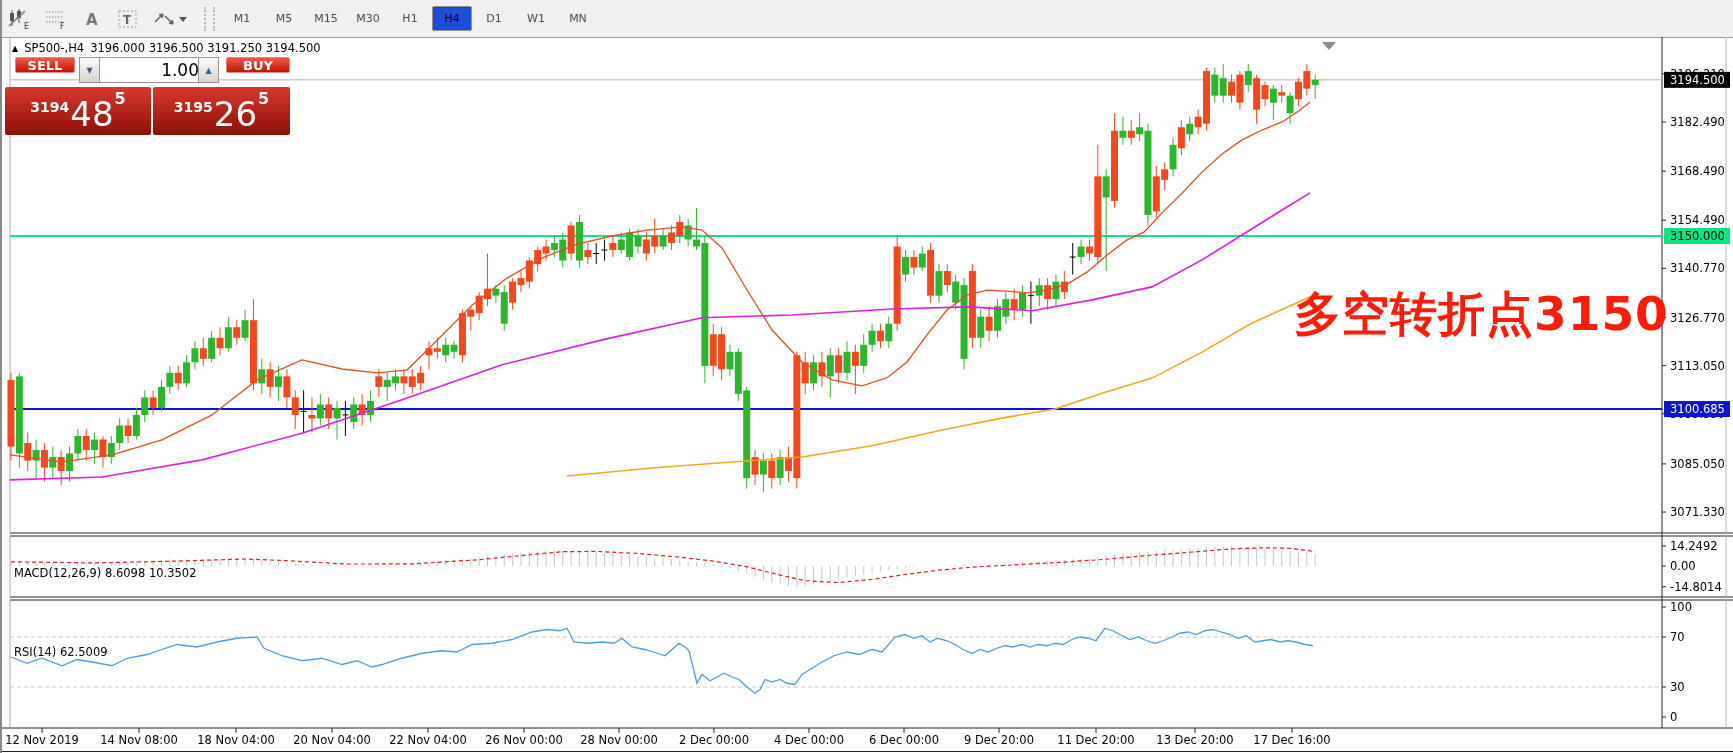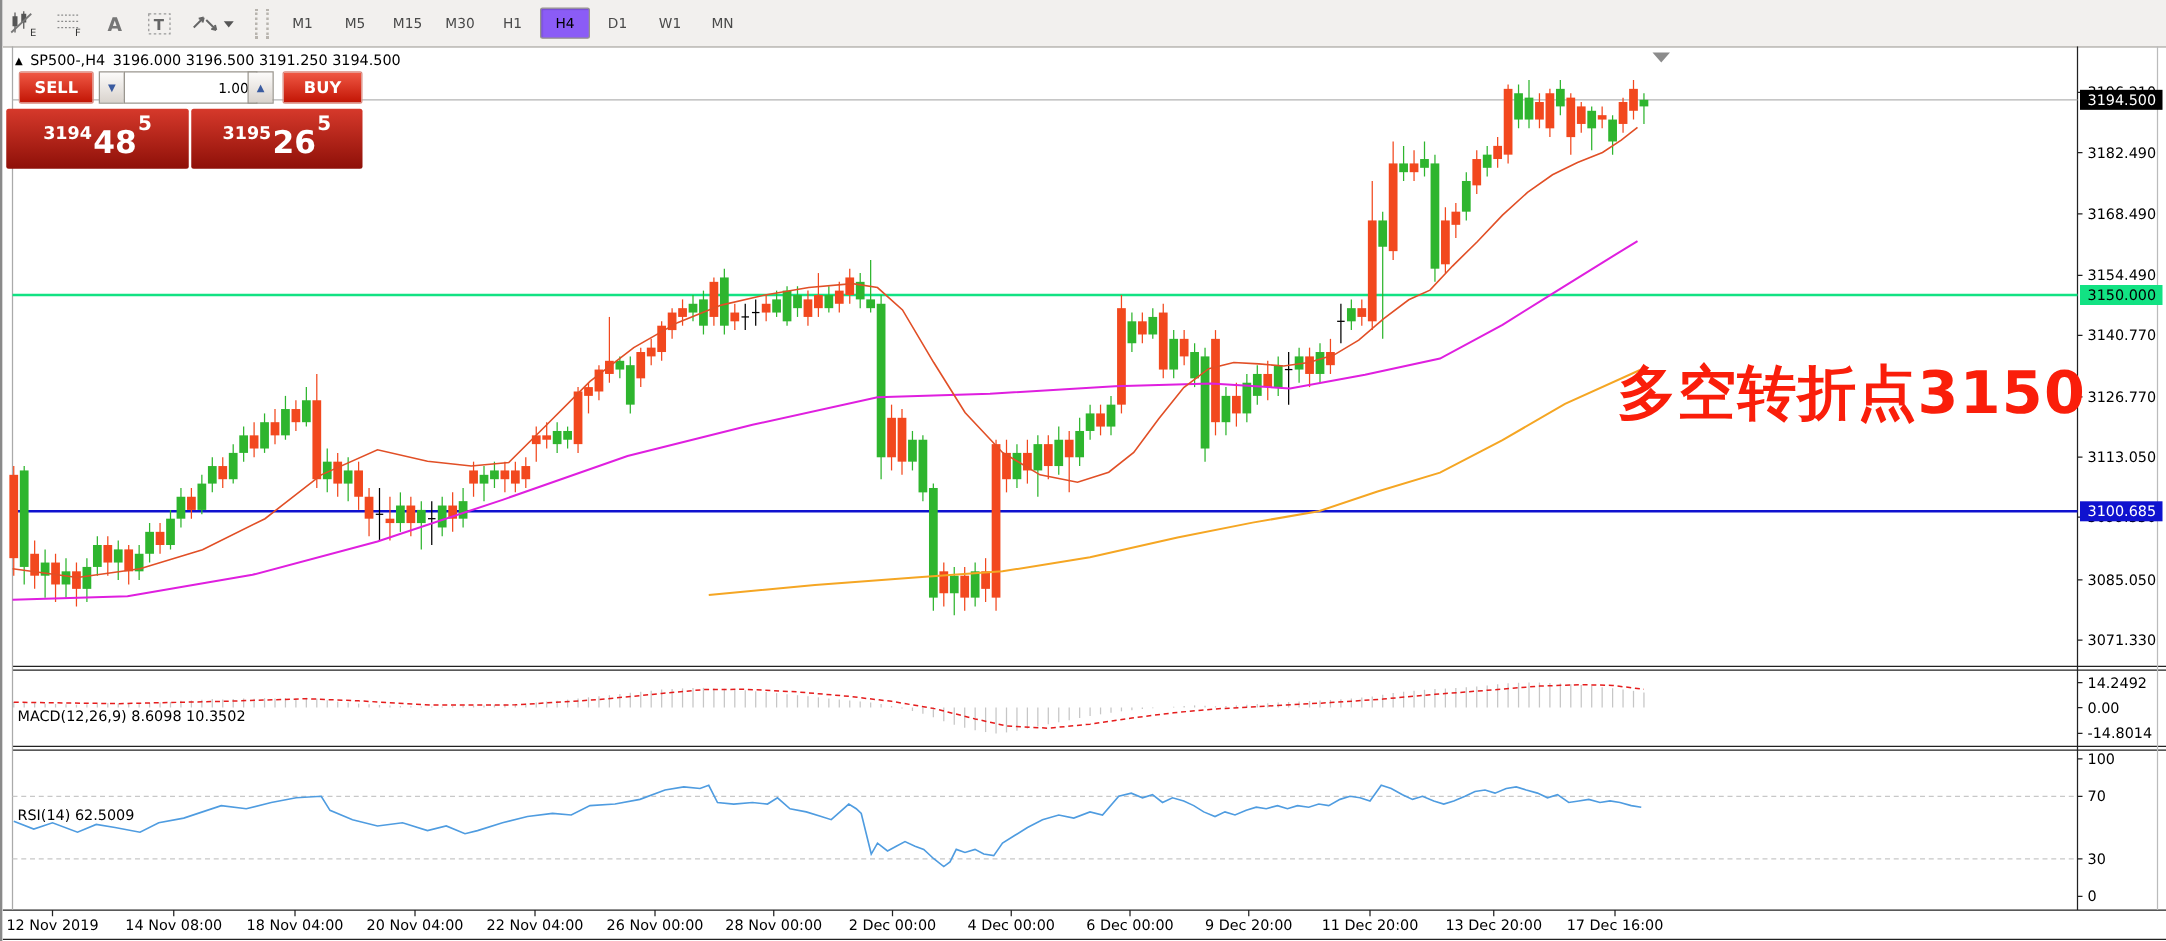--- a/index.html
+++ b/index.html
@@ -6,40 +6,40 @@
   .app{position:relative;width:1733px;height:753px;background:#fff;overflow:hidden;
        font-family:"DejaVu Sans","Liberation Sans",sans-serif;border-left:2px solid #8a8a8a;box-sizing:border-box;}
   
   .toolbar{position:absolute;left:0;top:0;width:1733px;height:37px;background:#f2f0ee;
            border-bottom:1px solid #c9c5c0;display:flex;align-items:center;}
   .tb-icon{width:30px;height:26px;margin:0 2px;display:flex;align-items:center;justify-content:center;
            border:1px solid transparent;border-radius:2px;}
   .tb-sep{width:7px;height:24px;margin:0 6px 0 10px;border-left:2px dotted #b8b4ae;border-right:2px dotted #b8b4ae;}
   .tf-btn{min-width:28px;height:23px;padding:0 5px;margin:0 1px;display:flex;align-items:center;justify-content:center;
           font-size:11px;font-weight:400;color:#4a4a4a;border:1px solid transparent;border-radius:2px;cursor:default;}
-  .tf-btn.active{background:#8b5cf6;border:1px solid #96928c;color:#000;box-shadow:inset 1px 1px 1px rgba(0,0,0,.15);}
+  .tf-btn.active{background:#1d4ed8;border:1px solid #96928c;color:#000;box-shadow:inset 1px 1px 1px rgba(0,0,0,.15);}
   
   .chartwin{position:absolute;left:0;top:37px;width:1733px;height:716px;background:#fff;}
   svg.layer{position:absolute;left:0;top:0;}
   .symbol-title{position:absolute;left:10px;top:4px;font-size:11.5px;color:#000;display:flex;gap:6px;align-items:center;}
   .symbol-title .tri{font-size:8px;}
   
   .ocp{position:absolute;left:3px;top:20px;width:285px;}
   .ocp-row1{position:absolute;left:0;top:0;height:26px;width:285px;}
-  .btn-red{position:absolute;height:26px;background:linear-gradient(#f05844,#c21505);border:1px solid #e0canvas;
+  .btn-red{position:absolute;height:16px;background:linear-gradient(#f05844,#c21505);border:1px solid #e0canvas;
            border:1px solid #d98a80;border-radius:2px;color:#fff;font-weight:700;font-size:13px;
            display:flex;align-items:center;justify-content:center;cursor:pointer;box-sizing:border-box;}
   .spin{position:absolute;width:21px;height:26px;background:linear-gradient(#fcfbfa,#d9d3cd);border:1px solid #9a968f;
         box-sizing:border-box;display:flex;align-items:center;justify-content:center;font-size:8px;color:#3a5ba0;cursor:pointer;}
   .vol{position:absolute;left:94px;top:0;width:107px;height:26px;border:1px solid #9a968f;box-sizing:border-box;
-       font-size:11px;text-align:right;padding:0 6px;font-family:"DejaVu Sans",sans-serif;}
+       font-size:17px;text-align:right;padding:0 6px;font-family:"DejaVu Sans",sans-serif;}
   .bigpanel{position:absolute;top:30px;height:48px;background:linear-gradient(#d6392b,#8e1008);border-radius:2px;
             color:#fff;display:flex;align-items:flex-end;justify-content:center;padding-bottom:4px;box-sizing:border-box;cursor:pointer;}
   .bp-prefix{font-size:14px;font-weight:700;margin-bottom:16px;}
-  .bp-big{font-size:25px;line-height:34px;font-weight:700;margin:0 1px;}
+  .bp-big{font-size:34px;line-height:34px;font-weight:400;margin:0 1px;}
   .bp-sup{font-size:16px;font-weight:700;align-self:flex-start;margin-top:2px;}
   
   .cn-note{position:absolute;left:1292px;top:246px;font-size:47px;font-weight:700;color:#fa1e0a;
            letter-spacing:1px;font-family:"DejaVu Sans",sans-serif;white-space:nowrap;}
   .ind-label{position:absolute;font-size:11.5px;color:#000;margin-top:24px;}
 </style>
 </head>
 <body>
 
 <div class="app">

